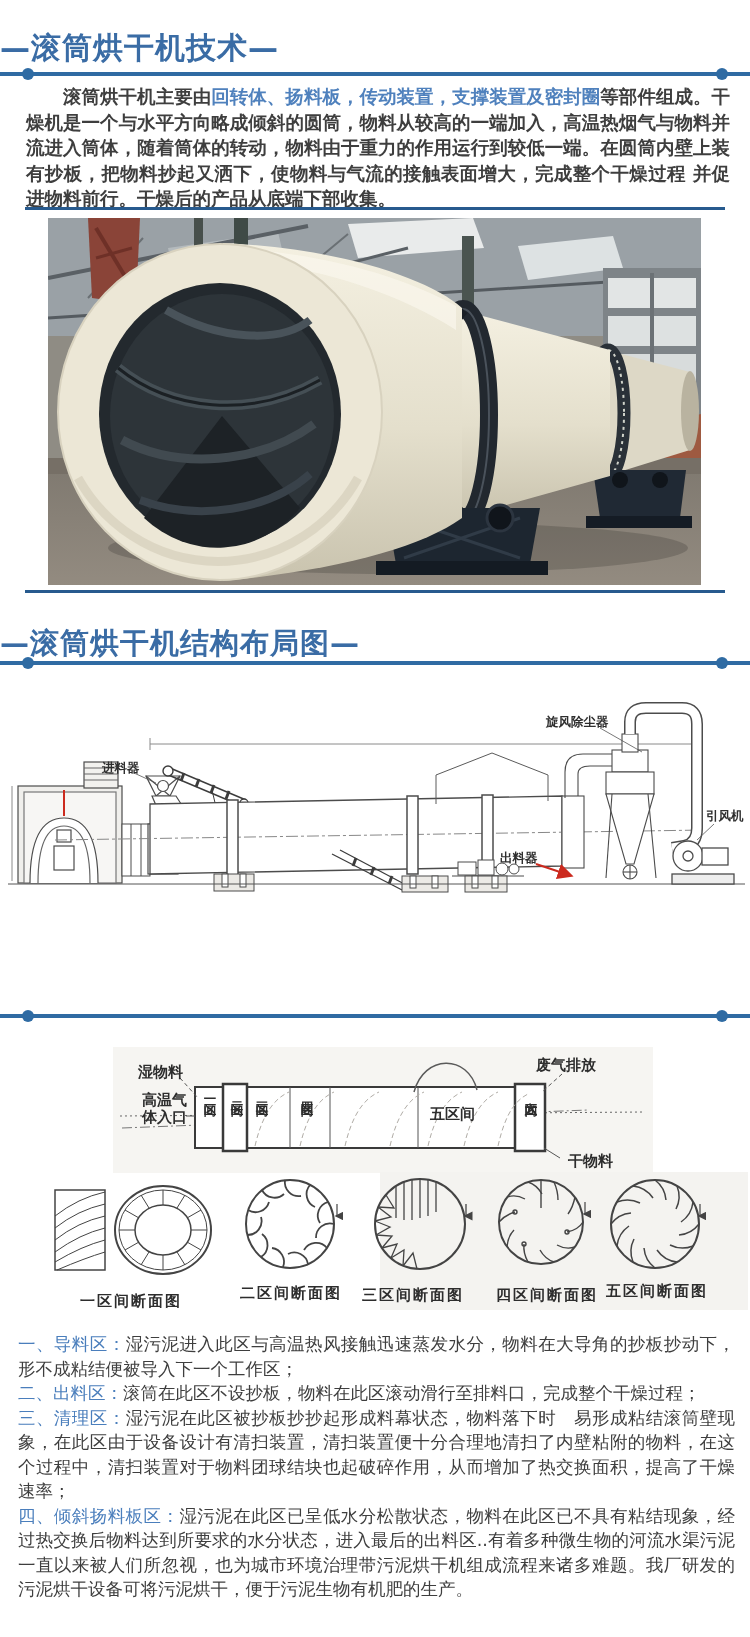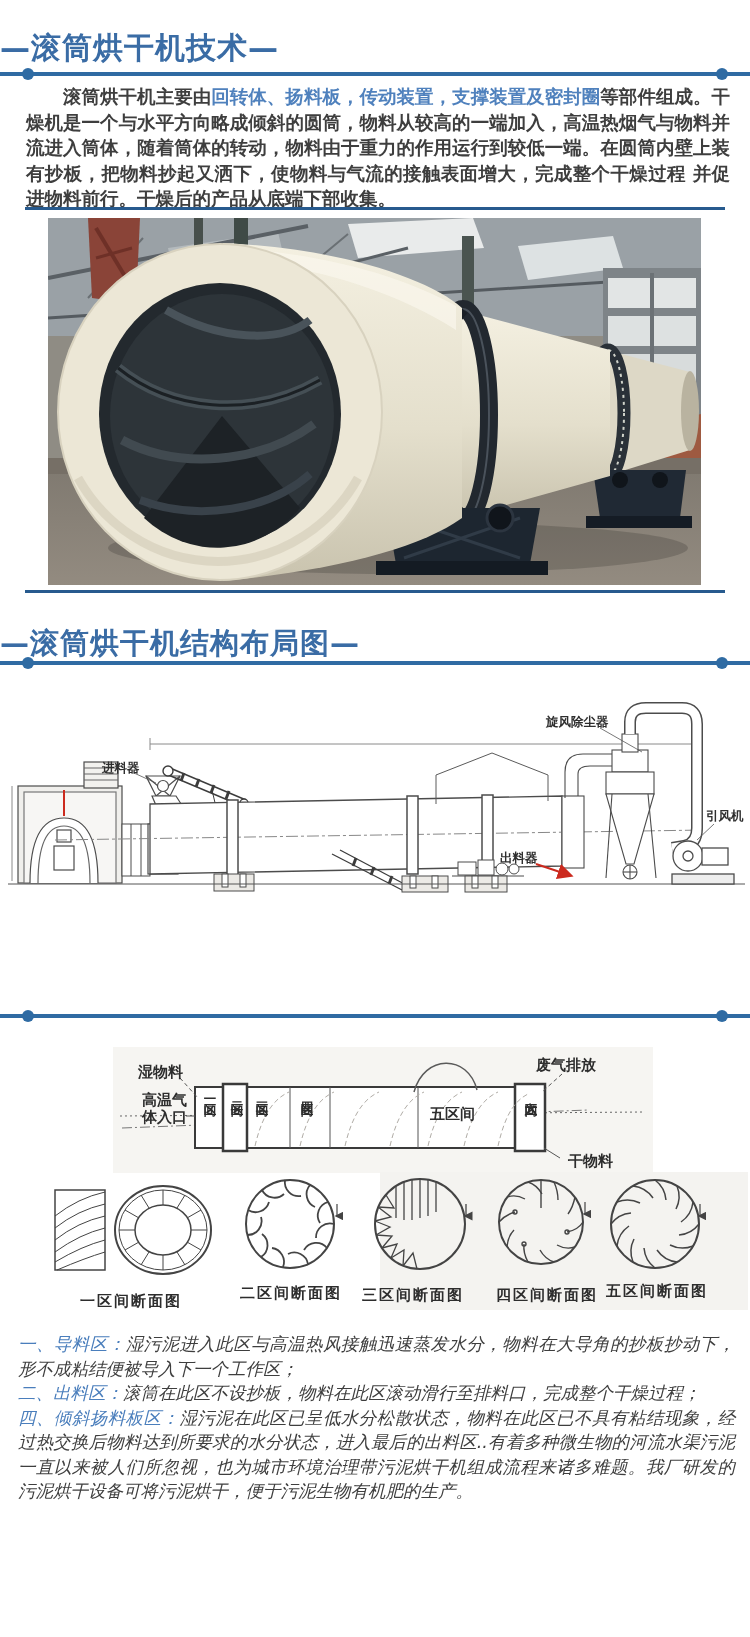--- a/index.html
+++ b/index.html
@@ -30,21 +30,21 @@
 
   .dlabel{position:absolute;font-weight:bold;color:#2d2d2d;font-size:15px;white-space:nowrap;}
   .vlabel{writing-mode:vertical-rl;text-orientation:upright;font-size:12.5px;
           letter-spacing:1px;white-space:nowrap;font-weight:bold;color:#2d2d2d;position:absolute;}
   .wrap2{white-space:normal;word-break:break-all;width:50px;line-height:17px;margin-left:8px;}
   .cap{position:absolute;font-size:15px;font-weight:bold;letter-spacing:2px;
        color:#2d2d2d;white-space:nowrap;}
 
   .zones{position:absolute;left:18px;right:15px;top:1332px;font-size:17.5px;
          line-height:24.5px;color:#3e3e3e;text-align:justify;font-weight:500;}
-  .zones p{margin:0;font-style:italic;}
+  .zones p{margin:0;}
   .zlabel{color:#4a7ebc;}
 
   svg text{font-family:"DejaVu Sans","Liberation Sans",sans-serif;}
 </style>
 </head>
 <body>
 
 <div id="page">
 
   <h1 class="sec-title" style="top:28px;font-size:30px;">—滚筒烘干机技术—</h1>
@@ -445,16 +445,17 @@
     <div class="cap" style="left:80px;top:252px;text-align:center;">一区间断面图</div>
     <div class="cap" style="left:240px;top:244px;">二区间断面图</div>
     <div class="cap" style="left:362px;top:246px;">三区间断面图</div>
     <div class="cap" style="left:496px;top:246px;">四区间断面图</div>
     <div class="cap" style="left:606px;top:242px;">五区间断面图</div>
   </div>
 
   <div class="zones">
     <p><span class="zlabel">一、导料区：</span><span>湿污泥进入此区与高温热风接触迅速蒸发水分，物料在大导角的抄板抄动下，形不成粘结便被导入下一个工作区；</span></p>
     <p><span class="zlabel">二、出料区：</span><span>滚筒在此区不设抄板，物料在此区滚动滑行至排料口，完成整个干燥过程；</span></p>
+    <p><span class="zlabel">三、清理区：</span><span>湿污泥在此区被抄板抄抄起形成料幕状态，物料落下时　易形成粘结滚筒壁现象，在此区由于设备设计有清扫装置，清扫装置便十分合理地清扫了内壁粘附的物料，在这个过程中，清扫装置对于物料团球结块也起破碎作用，从而增加了热交换面积，提高了干燥速率；</span></p>
     <p><span class="zlabel">四、倾斜扬料板区：</span><span>湿污泥在此区已呈低水分松散状态，物料在此区已不具有粘结现象，经过热交换后物料达到所要求的水分状态，进入最后的出料区..有着多种微生物的河流水渠污泥一直以来被人们所忽视，也为城市环境治理带污泥烘干机组成流程来诸多难题。我厂研发的污泥烘干设备可将污泥烘干，便于污泥生物有机肥的生产。</span></p>
   </div>
 
 </div>
 
 </body></html>

